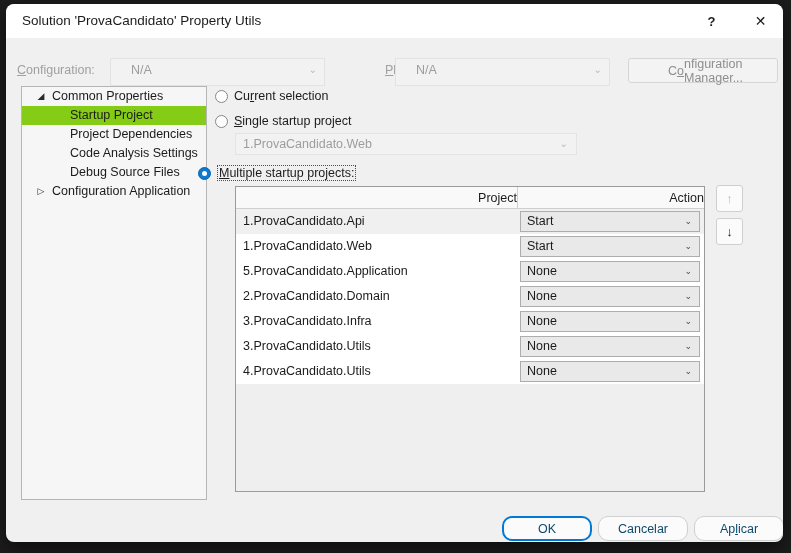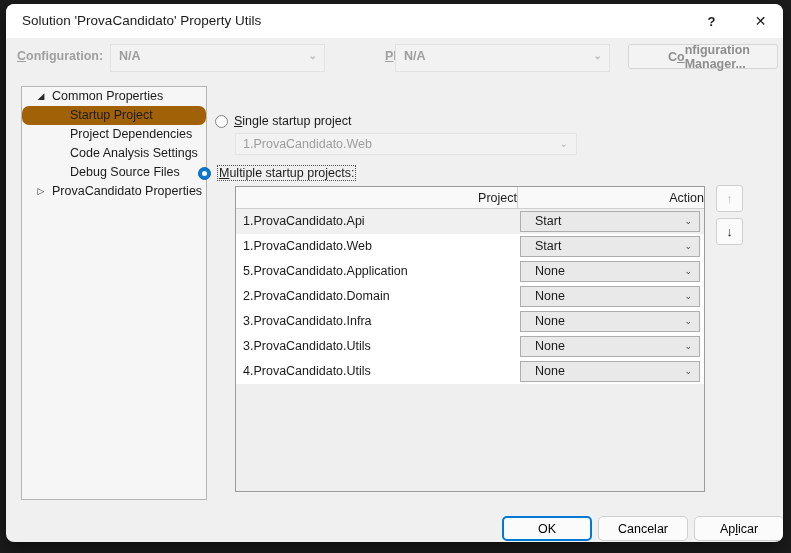--- a/index.html
+++ b/index.html
@@ -38,38 +38,38 @@
     position: absolute; top: 0; height: 34px; width: 45px;
     display: flex; align-items: center; justify-content: center;
     font-size: 13px; color: #1b1b1b;
     cursor: default;
   }
   #help-btn { right: 49px; font-weight: bold; font-size: 13px;}
   #close-btn { right: 0; font-size: 14px; }
 
   
   #conf-row {
-    position: absolute; left: 0; top: 34px;
-    width: 100%; height: 38px; font-weight: bold;
+    position: absolute; left: 0; top: 48px;
+    width: 100%; height: 38px;
   }
   .lbl-disabled {
     position: absolute;
     font-size: 12.5px; color: #a0a0a0;
     top: 11px; white-space: nowrap;
   }
   .lbl-disabled .ul { text-decoration: underline; }
   #conf-label { left: 11px; }
   #plat-label { left: 379px; }
 
   .combo-disabled {
     position: absolute; top: 6px; height: 28px;
     background: #f2f2f2;
     border: 1px solid #e2e2e2;
     font-size: 12.5px; color: #9d9d9d;
-    padding-left: 8px; line-height: 22px;
+    padding-left: 20px; line-height: 22px;
     white-space: nowrap;
   }
   .combo-disabled .caret {
     position: absolute; right: 7px; top: 0; line-height: 22px;
     font-size: 10px; color: #b9b9b9;
   }
   #conf-combo  { left: 104px; width: 215px; }
   #plat-combo  { left: 389px; width: 215px; }
 
   #cfgmgr-btn {
@@ -95,21 +95,21 @@
   }
   .tree-item {
     position: relative;
     height: 19px; line-height: 19px;
     font-size: 12.5px; color: #1b1b1b;
     white-space: nowrap;
     cursor: default;
   }
   .tree-item.lvl0 { padding-left: 30px; }
   .tree-item.lvl1 { padding-left: 48px; }
-  .tree-item.selected { background: #a16207; border-radius: 7px; }
+  .tree-item.selected { background: #84cc16; }
   .tw {
     position: absolute; left: 13px; top: 0;
     width: 12px; line-height: 19px;
     font-size: 9px; color: #2b2b2b;
     text-align: center;
   }
 
   
   .radio-row {
     position: absolute; height: 18px;
@@ -185,21 +185,21 @@
     width: 282px; font-size: 12.5px; color: #1b1b1b;
     padding-left: 7px; white-space: nowrap;
     line-height: 25px; overflow: hidden;
   }
   .cell-action { flex: 1; padding-right: 4px; }
   .mini-combo {
     position: relative;
     height: 21px; background: #e9e9e9;
     border: 1px solid #adadad;
     font-size: 12.5px; color: #1b1b1b;
-    line-height: 19px; padding-left: 14px;
+    line-height: 19px; padding-left: 6px;
     white-space: nowrap;
     margin-left: 2px;
   }
   .mini-combo .caret {
     position: absolute; right: 7px; top: 0; line-height: 19px;
     font-size: 9px; color: #4a4a4a;
   }
 
   
   .movebtn {
@@ -214,22 +214,22 @@
   }
   #move-up   { top: 181px; color: #bcbcbc; }
   #move-down { top: 214px; color: #1b1b1b; }
 
   
   .dlgbtn {
     position: absolute; top: 512px;
     height: 25px; width: 90px;
     background: #fbfbfb;
     border: 1px solid #cfcfcf;
-    border-radius: 5px;
-    font-size: 12.5px; color: #000000;
+    border-radius: 10px;
+    font-size: 12.5px; color: #0c4a6e;
     display: flex; align-items: center; justify-content: center;
     cursor: default;
   }
   #ok-btn      { left: 496px; border: 2px solid #0078d4; }
   #cancel-btn  { left: 592px; }
   #apply-btn   { left: 688px; }
   .dlgbtn .ul { text-decoration: underline; }
 </style>
 </head>
 <body>
@@ -270,24 +270,28 @@
       <span>Project Dependencies</span>
     </div>
     <div class="tree-item lvl1">
       <span>Code Analysis Settings</span>
     </div>
     <div class="tree-item lvl1">
       <span>Debug Source Files</span>
     </div>
     <div class="tree-item lvl0">
       <span class="tw">▷</span>
-      <span>ProvaCandidato Properties</span>
-    </div>
-  </div>
-
+      <span>Configuration Application</span>
+    </div>
+  </div>
+
+  <div id="radio-current" class="radio-row">
+    <span class="radio"></span>
+    <span class="radio-label">Cu<span class="ul">r</span>rent selection</span>
+  </div>
 
   <div id="radio-single" class="radio-row">
     <span class="radio"></span>
     <span class="radio-label"><span class="ul">S</span>ingle startup project</span>
   </div>
 
   <div id="single-combo">
     <span>1.ProvaCandidato.Web</span>
     <span class="caret">⌄</span>
   </div>

